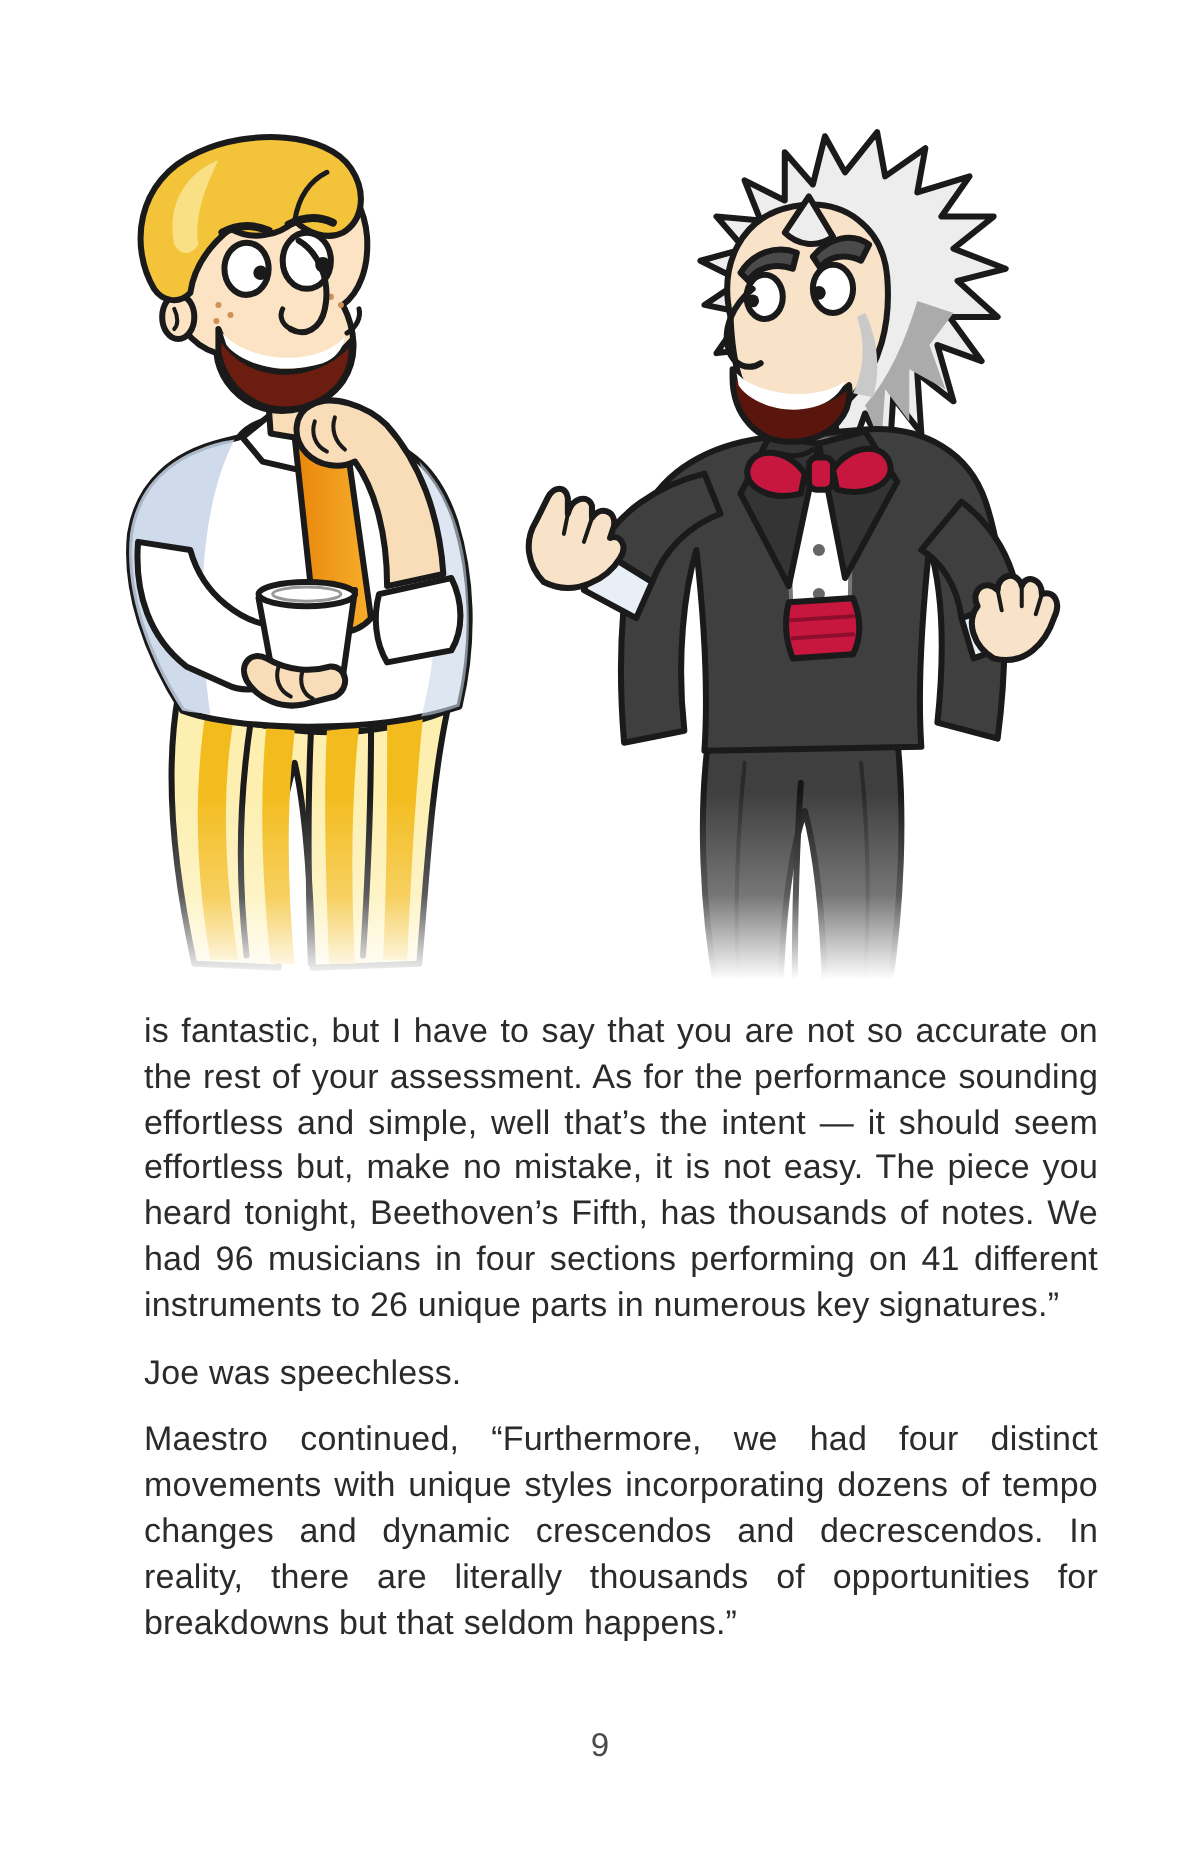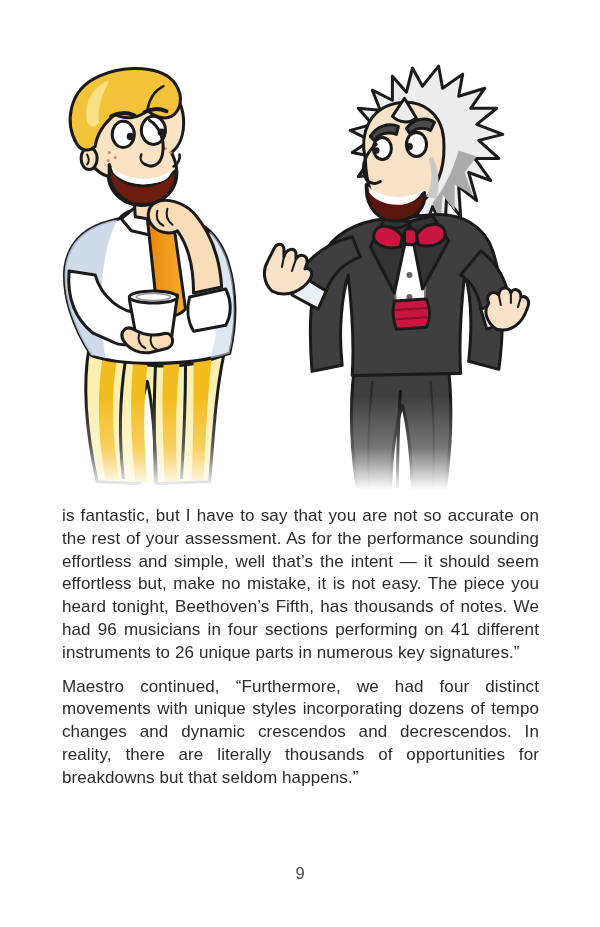--- a/index.html
+++ b/index.html
@@ -2,21 +2,21 @@
 <html><head>
 <meta charset="utf-8">
 <style>
   html,body { margin:0; padding:0; background:#fff; }
   .page {
     position:relative; width:600px; height:927px; background:#ffffff;
     font-family:"Liberation Sans", sans-serif; overflow:hidden;
   }
   .illustration { position:absolute; left:59px; top:60px; }
   .text {
-    position:absolute; left:62px; top:505px; width:477px;
+    position:absolute; left:72px; top:505px; width:477px;
     font-size:17px; line-height:22.8px; color:#2b2b2b;
     text-align:justify; letter-spacing:0.1px;
   }
   .text p { margin:0 0 11px 0; }
   .text p:last-child { margin-bottom:12px; }
   .pageno {
     position:absolute; left:0; top:864px; width:600px;
     text-align:center; font-size:16.5px; color:#4a4a4a;
   }
 </style>
@@ -153,17 +153,18 @@
 
       <path d="M420,190 C436,202 446,220 448,238 L420,248 C418,232 410,220 400,214 Z" fill="#3F3F3F"></path>
       <path d="M420,248 L448,238 L454,258 L426,268 Z" fill="#E9EFF7"></path>
       <path d="M436,268 C426,262 422,250 428,242 C424,234 432,228 438,234 C438,226 448,224 450,232 C452,226 460,228 460,236 C466,234 470,240 466,248 C462,260 452,272 436,268 Z" fill="#F8E2C8"></path>
       <path d="M438,234 L440,244 M450,232 L450,242 M460,236 L457,246" fill="none" stroke-width="2"></path>
     </g>
   </svg>
 
   <div class="text">
     <p>is fantastic, but I have to say that you are not so accurate on the rest of your assessment. As for the performance sounding effortless and simple, well that’s the intent — it should seem effortless but, make no mistake, it is not easy. The piece you heard tonight, Beethoven’s Fifth, has thousands of notes. We had 96 musicians in four sections performing on 41 different instruments to 26 unique parts in numerous key signatures.”</p>
+    <p>Joe was speechless.</p>
     <p>Maestro continued, “Furthermore, we had four distinct movements with unique styles incorporating dozens of tempo changes and dynamic crescendos and decrescendos. In reality, there are literally thousands of opportunities for breakdowns but that seldom happens.”</p>
   </div>
 
   <div class="pageno">9</div>
 </div>
 
 </body></html>

